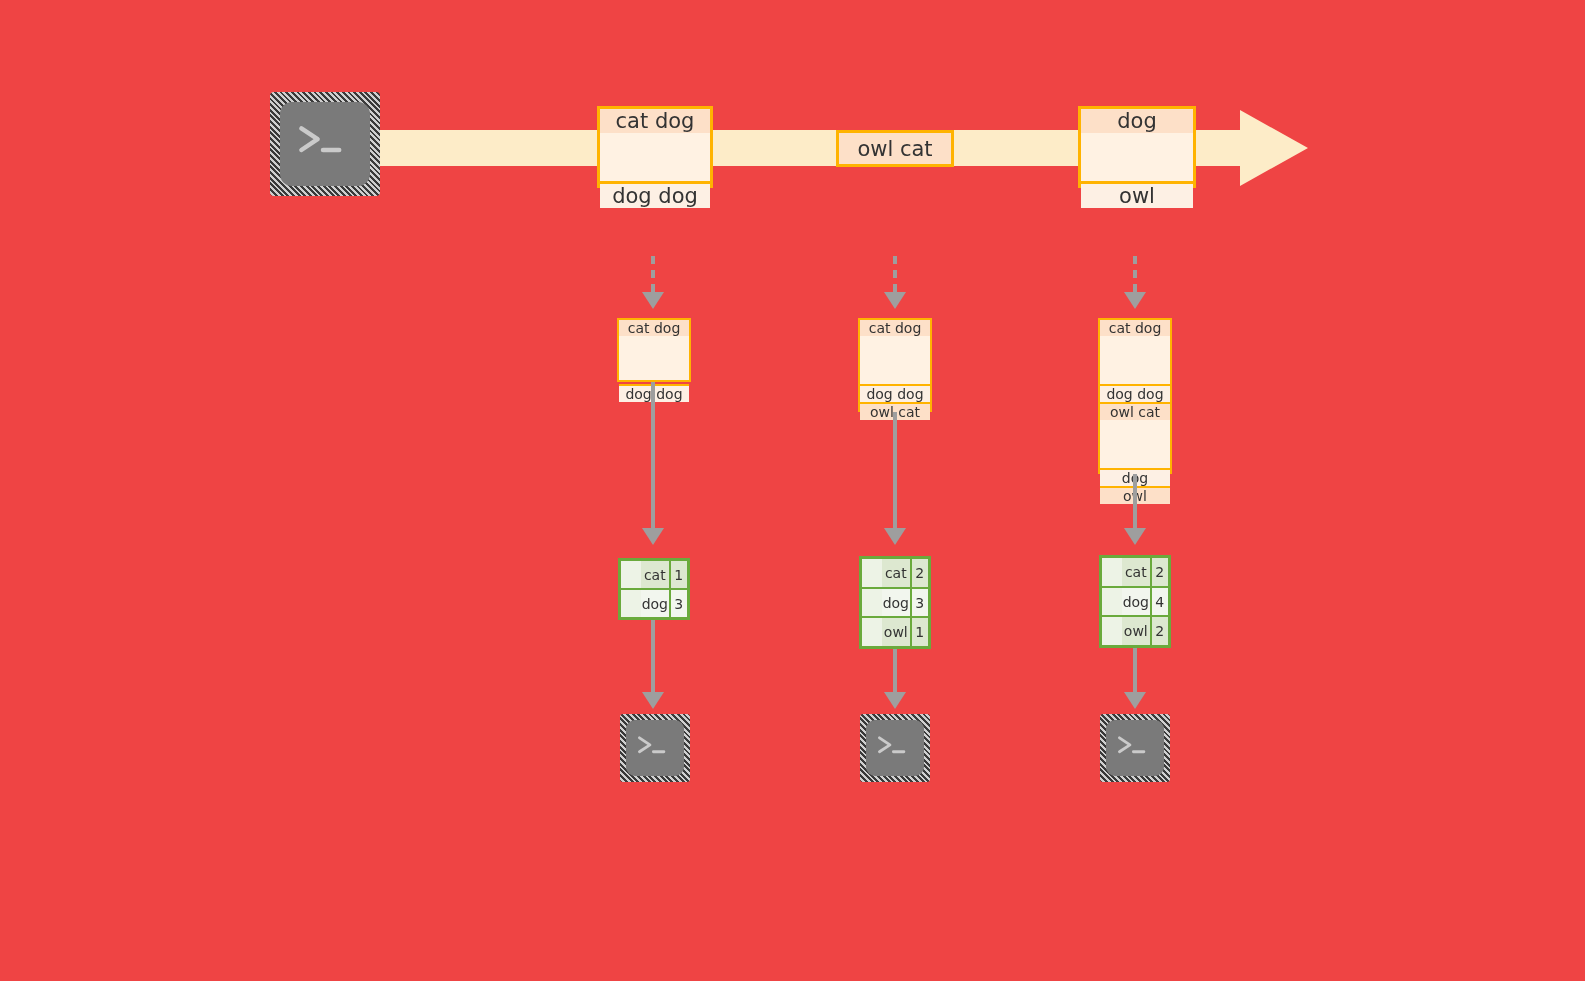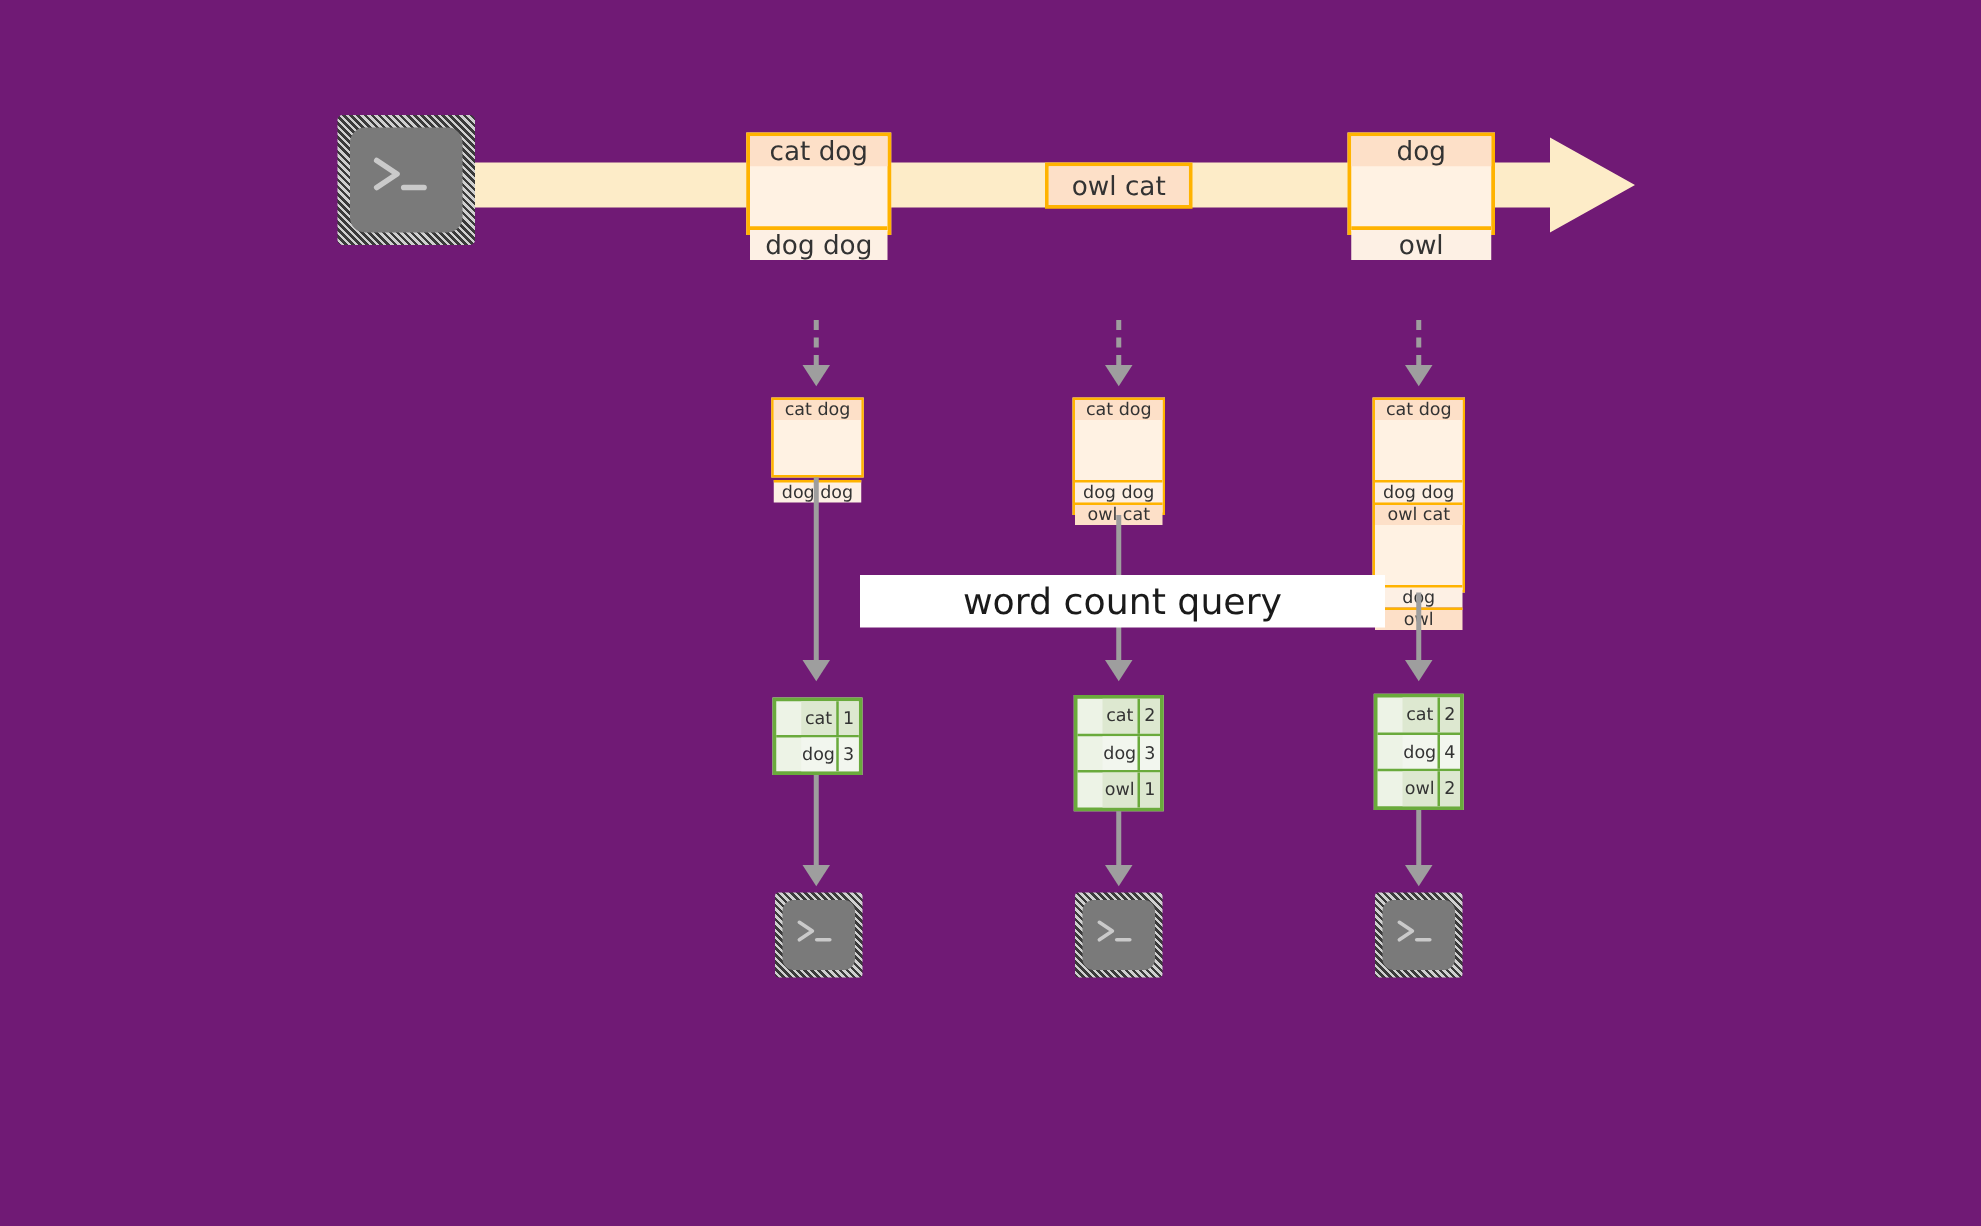--- a/index.html
+++ b/index.html
@@ -7,21 +7,21 @@
     padding: 0;
     background: #000000;
   }
   body {
     font-family: "DejaVu Sans", sans-serif;
   }
   #canvas {
     position: relative;
     width: 1585px;
     height: 981px;
-    background: #701a75;
+    background: #ef4444;
     overflow: hidden;
   }
 
   
   .term-icon {
     position: absolute;
     box-sizing: border-box;
     background-image:
       repeating-linear-gradient(45deg,
         #3a3a3a 0px, #3a3a3a 2px,
@@ -273,15 +273,14 @@
 
   <div class="term-icon small" style="left:1100px; top:714px; width:70px; height:68px;">
     <div class="term-body">
       <svg class="prompt" viewBox="0 0 60 36">
         <path d="M 6 4 L 24 16 L 6 28" fill="none" stroke="#d8d8d8" stroke-width="5" stroke-linecap="round" stroke-linejoin="round" opacity="0.85"></path>
         <line x1="30" y1="28" x2="48" y2="28" stroke="#d8d8d8" stroke-width="5" stroke-linecap="round" opacity="0.85"></line>
       </svg>
     </div>
   </div>
 
-  <div class="label-box" style="left:688px; top:460px; width:420px; height:42px; font-size:29px;">word count query</div>
 
 </div>
 
 </body></html>

